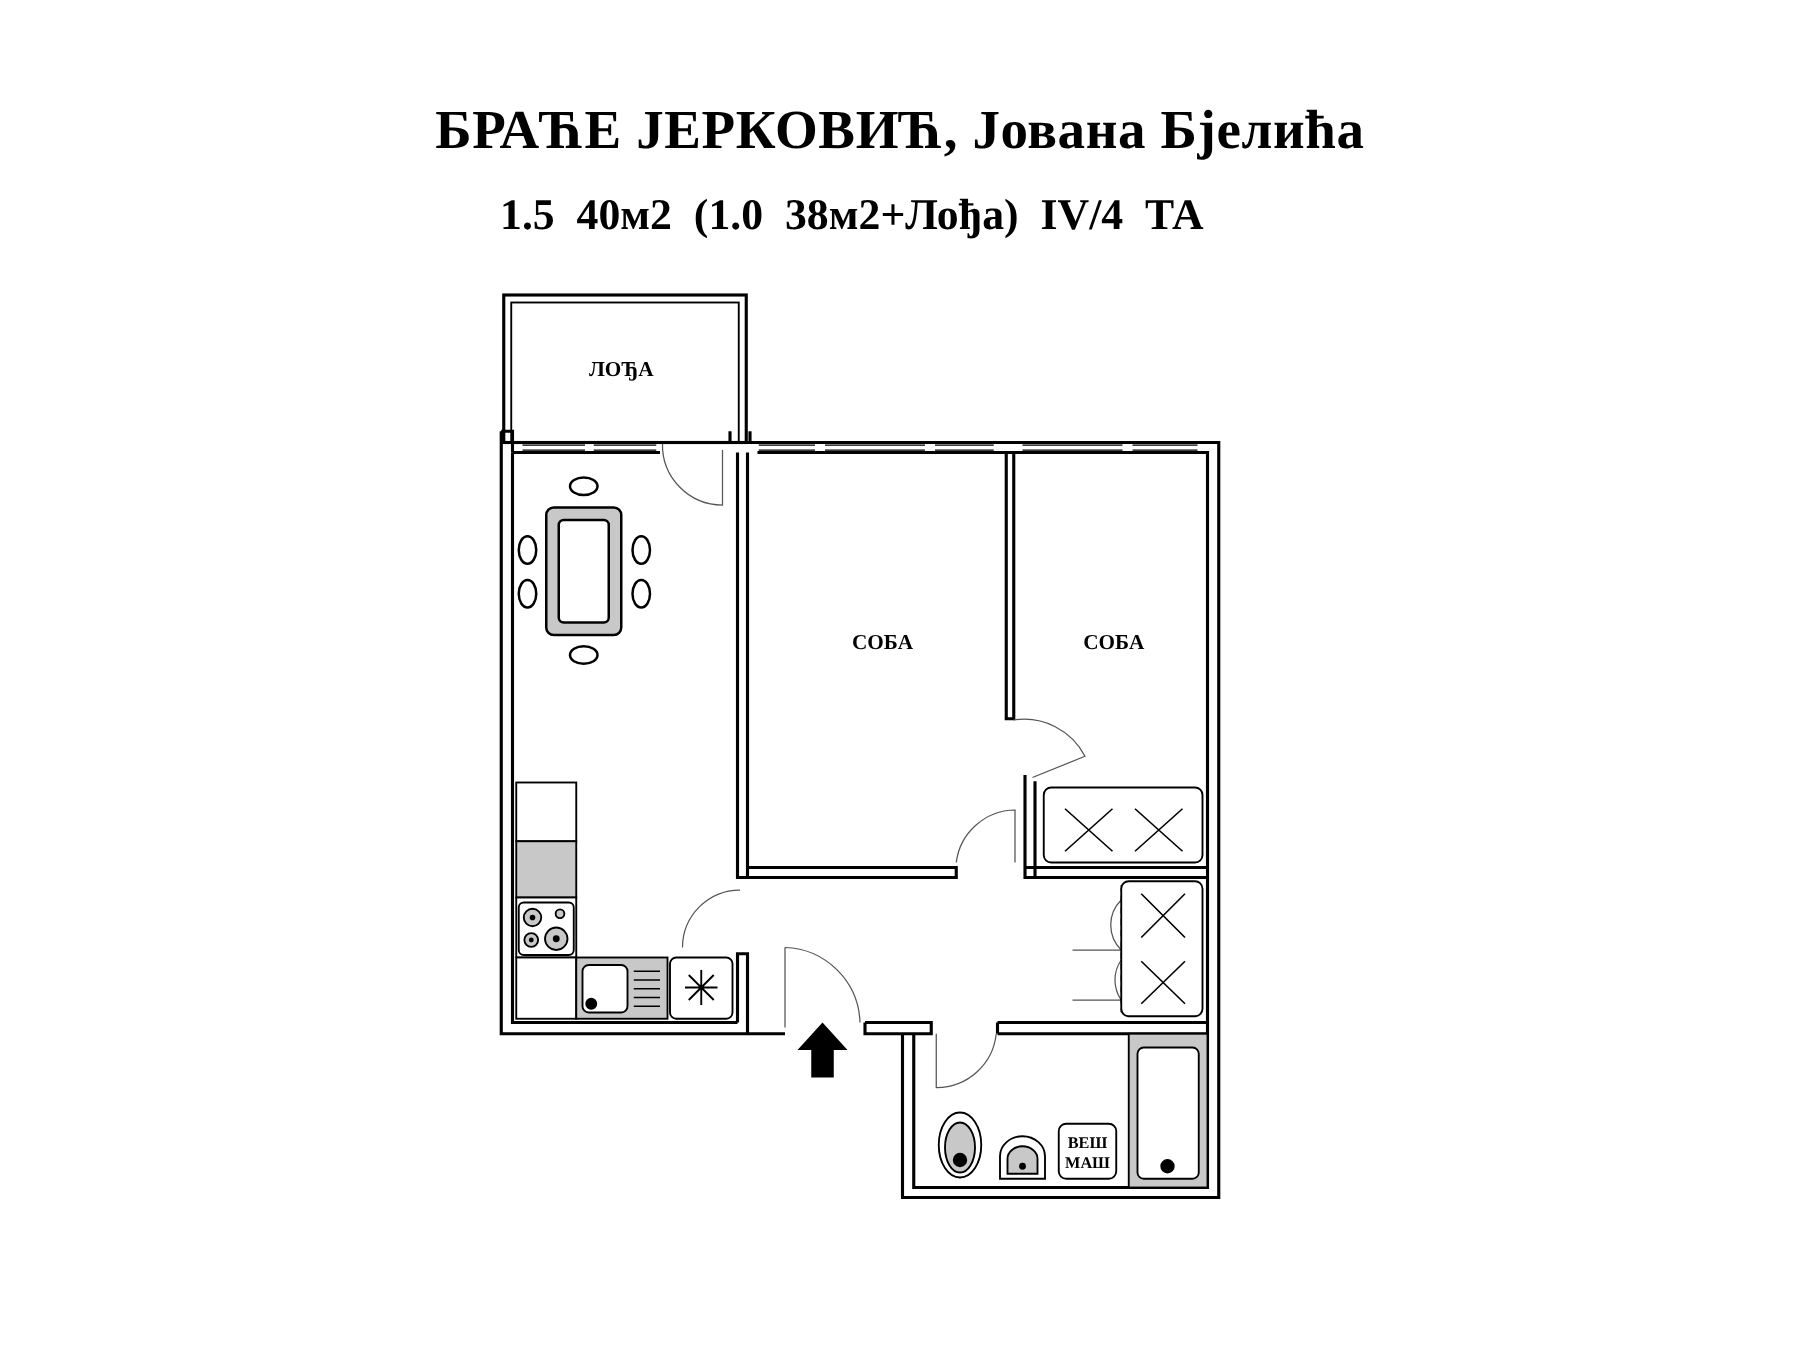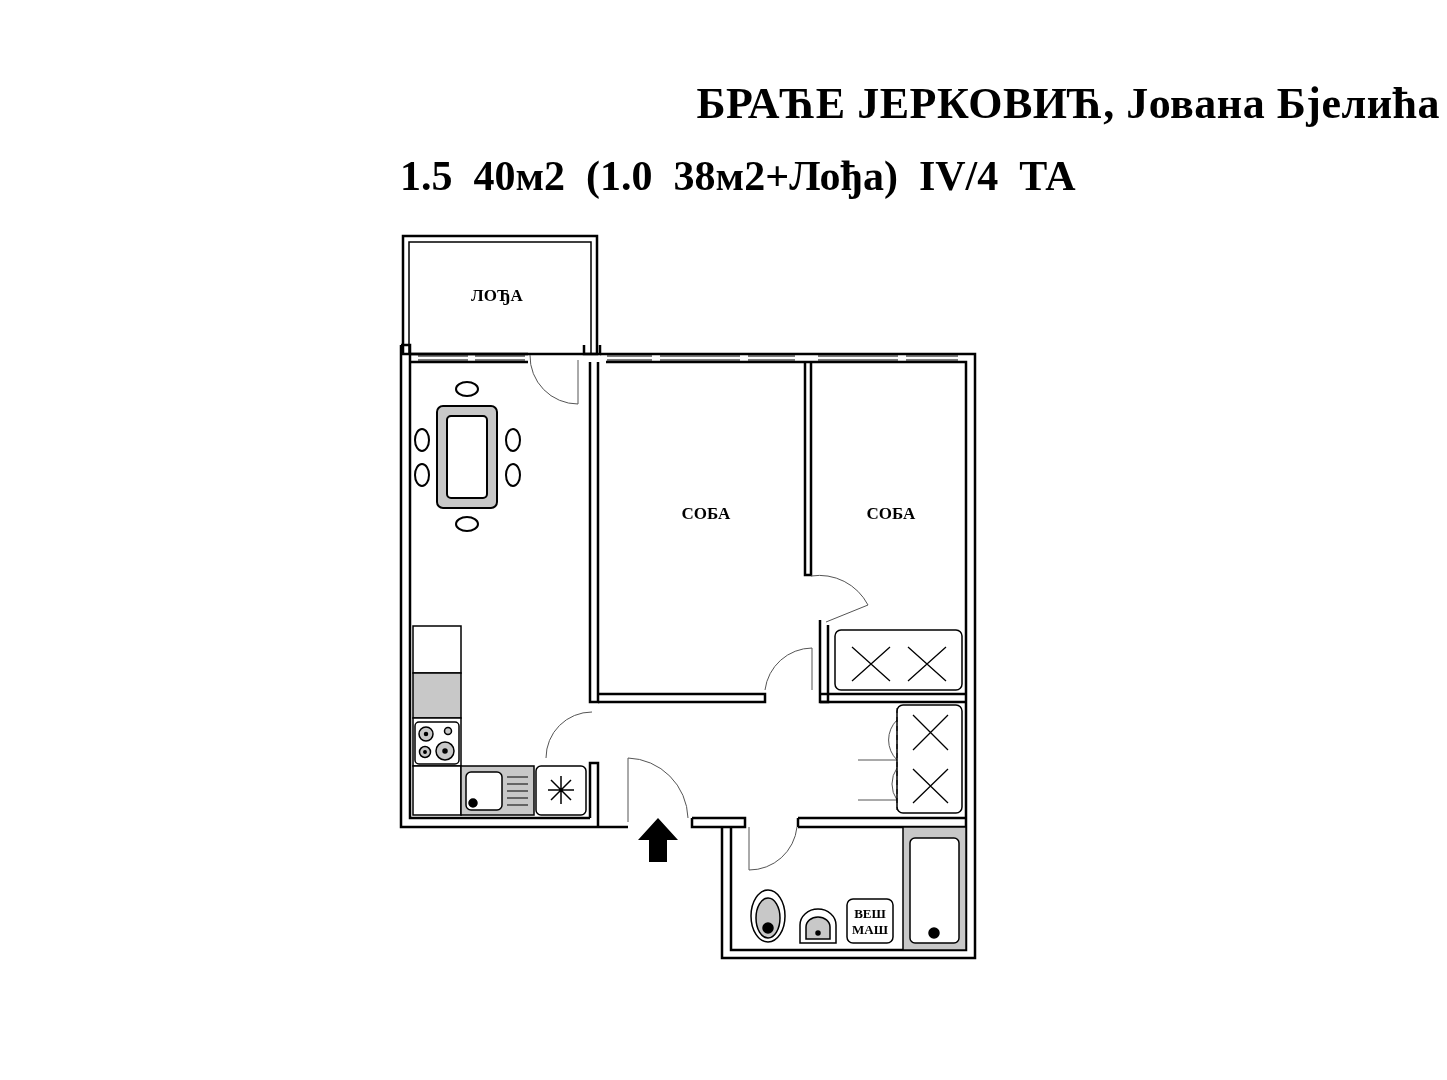--- a/index.html
+++ b/index.html
@@ -1,18 +1,18 @@
 <!DOCTYPE html>
 <html><head>
 <meta charset="utf-8">
 <style>
   html, body { margin:0; padding:0; background:#ffffff; }
   body { width:1447px; height:1080px; position:relative; overflow:hidden; font-family:"Liberation Serif","DejaVu Serif",serif; color:#000; }
-  .title { position:absolute; left:0; top:78px; width:1440px; text-align:right; font-size:44px; font-weight:bold; letter-spacing:0.5px; }
-  .subtitle { position:absolute; left:400px; top:152px; font-size:42px; font-weight:bold; white-space:pre; }
+  .title { position:absolute; left:0; top:78px; width:1440px; text-align:center; font-size:44px; font-weight:bold; letter-spacing:0.5px; }
+  .subtitle { position:absolute; left:400px; top:152px; font-size:35px; font-weight:bold; white-space:pre; }
   svg { position:absolute; left:0; top:0; }
   .lbl { font-family:"Liberation Serif","DejaVu Serif",serif; font-weight:bold; font-size:17px; }
   .lbls { font-family:"Liberation Serif","DejaVu Serif",serif; font-weight:bold; font-size:13px; }
 </style>
 </head>
 <body>
 
 <div class="title">БРАЋЕ ЈЕРКОВИЋ, Јована Бјелића</div>
 <div class="subtitle">1.5  40м2  (1.0  38м2+Лођа)  IV/4  ТА</div>
 

